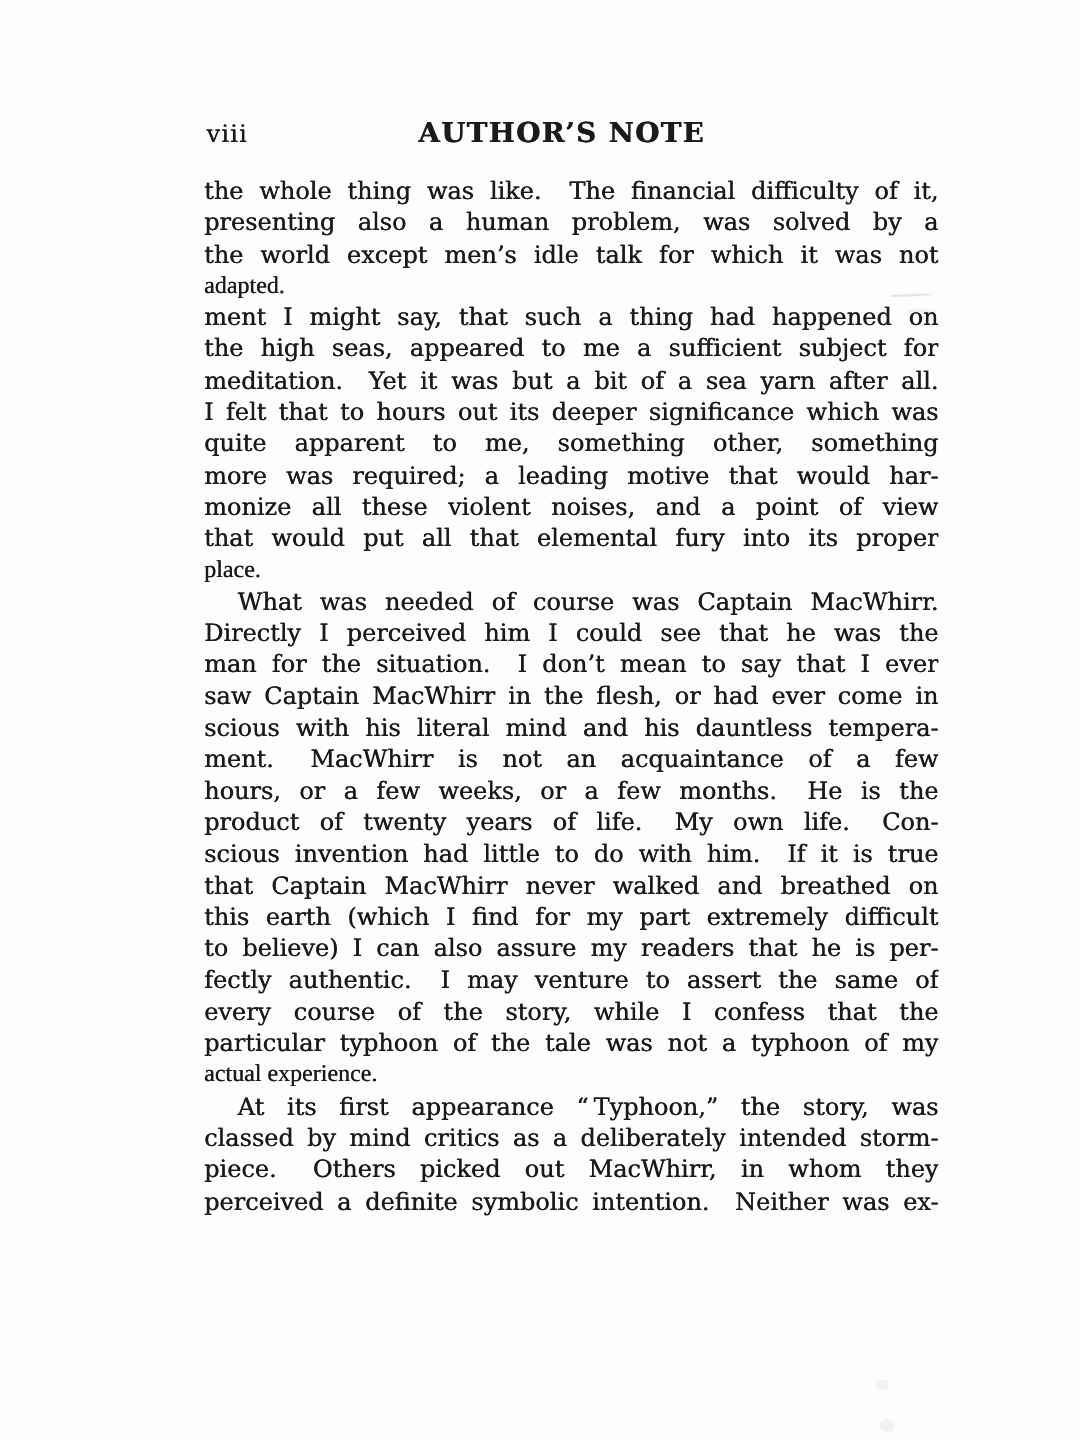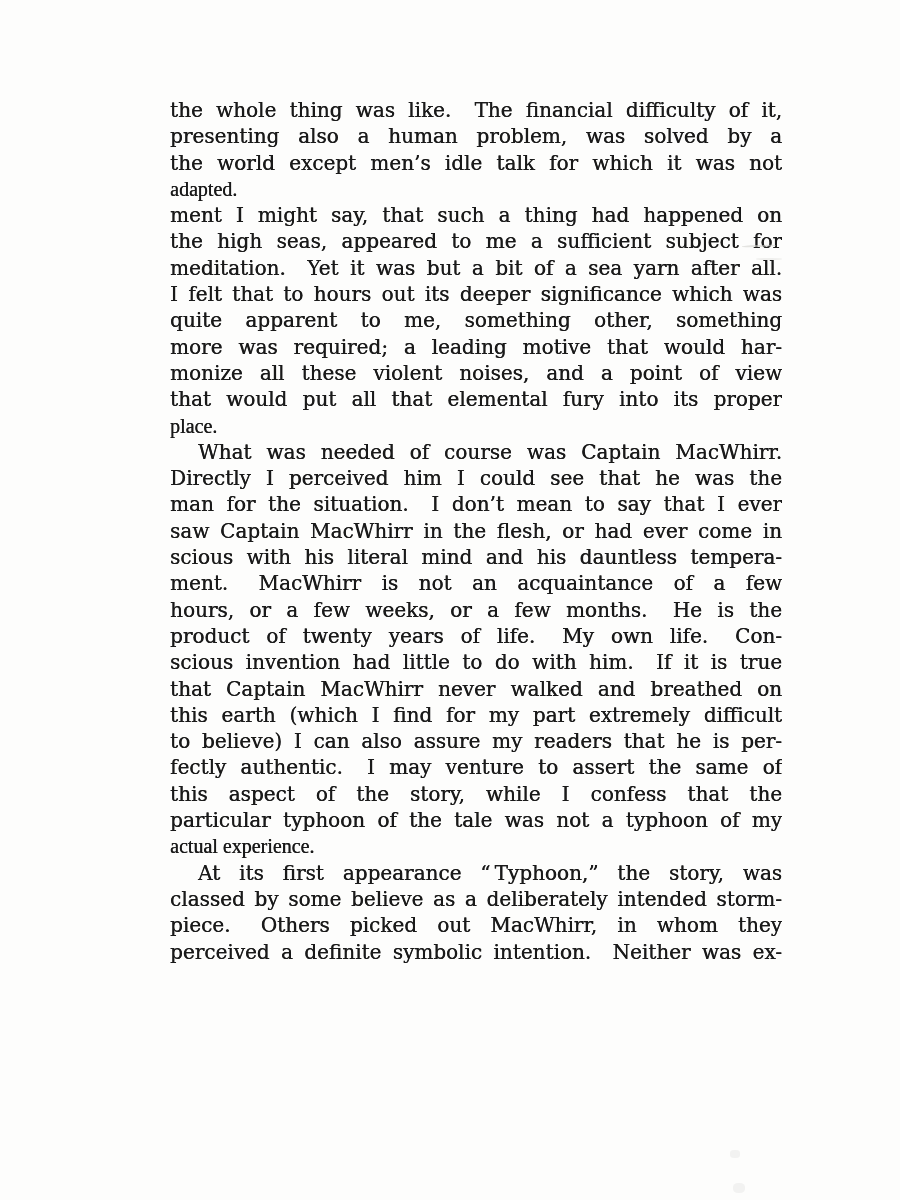--- a/index.html
+++ b/index.html
@@ -66,20 +66,24 @@
   #artifact-1 { left: 742px; top: 245px; width: 34px; height: 2px; opacity: 0.55; transform: rotate(-2deg); }
   #artifact-2 { left: 756px; top: 258px; width: 26px; height: 2px; opacity: 0.30; }
   #artifact-3 { left: 730px; top: 1150px; width: 10px; height: 8px;  opacity: 0.22; }
   #artifact-4 { left: 733px; top: 1183px; width: 12px; height: 10px; opacity: 0.22; }
 </style>
 </head>
 <body>
 
 <div class="page">
   <div class="text-block">
+    <div class="running-head">
+      <span class="folio">viii</span>
+      <h1 class="head-title">AUTHOR’S NOTE</h1>
+    </div>
     <div class="body-text">
         <div class="paragraph">
           <div class="line">the whole thing was like.  The financial difficulty of it,</div>
           <div class="line">presenting also a human problem, was solved by a</div>
           <div class="line">the world except men’s idle talk for which it was not</div>
           <div class="line no-just">adapted.</div>
         </div>
         <div class="paragraph">
           <div class="line">ment I might say, that such a thing had happened on</div>
           <div class="line">the high seas, appeared to me a sufficient subject for</div>
@@ -98,27 +102,27 @@
           <div class="line">saw Captain MacWhirr in the flesh, or had ever come in</div>
           <div class="line">scious with his literal mind and his dauntless tempera-</div>
           <div class="line">ment.  MacWhirr is not an acquaintance of a few</div>
           <div class="line">hours, or a few weeks, or a few months.  He is the</div>
           <div class="line">product of twenty years of life.  My own life.  Con-</div>
           <div class="line">scious invention had little to do with him.  If it is true</div>
           <div class="line">that Captain MacWhirr never walked and breathed on</div>
           <div class="line">this earth (which I find for my part extremely difficult</div>
           <div class="line">to believe) I can also assure my readers that he is per-</div>
           <div class="line">fectly authentic.  I may venture to assert the same of</div>
-          <div class="line">this aspect of the story, while I confess that the</div>
+          <div class="line">every course of the story, while I confess that the</div>
           <div class="line">particular typhoon of the tale was not a typhoon of my</div>
           <div class="line no-just">actual experience.</div>
         </div>
         <div class="paragraph">
           <div class="line indent">At its first appearance “ Typhoon,” the story, was</div>
-          <div class="line">classed by some believe as a deliberately intended storm-</div>
+          <div class="line">classed by mind critics as a deliberately intended storm-</div>
           <div class="line">piece.  Others picked out MacWhirr, in whom they</div>
           <div class="line">perceived a definite symbolic intention.  Neither was ex-</div>
         </div>
       </div>
   </div>
   <div class="artifact" id="artifact-1"></div>
   <div class="artifact" id="artifact-2"></div>
   <div class="artifact" id="artifact-3"></div>
   <div class="artifact" id="artifact-4"></div>
 </div>

